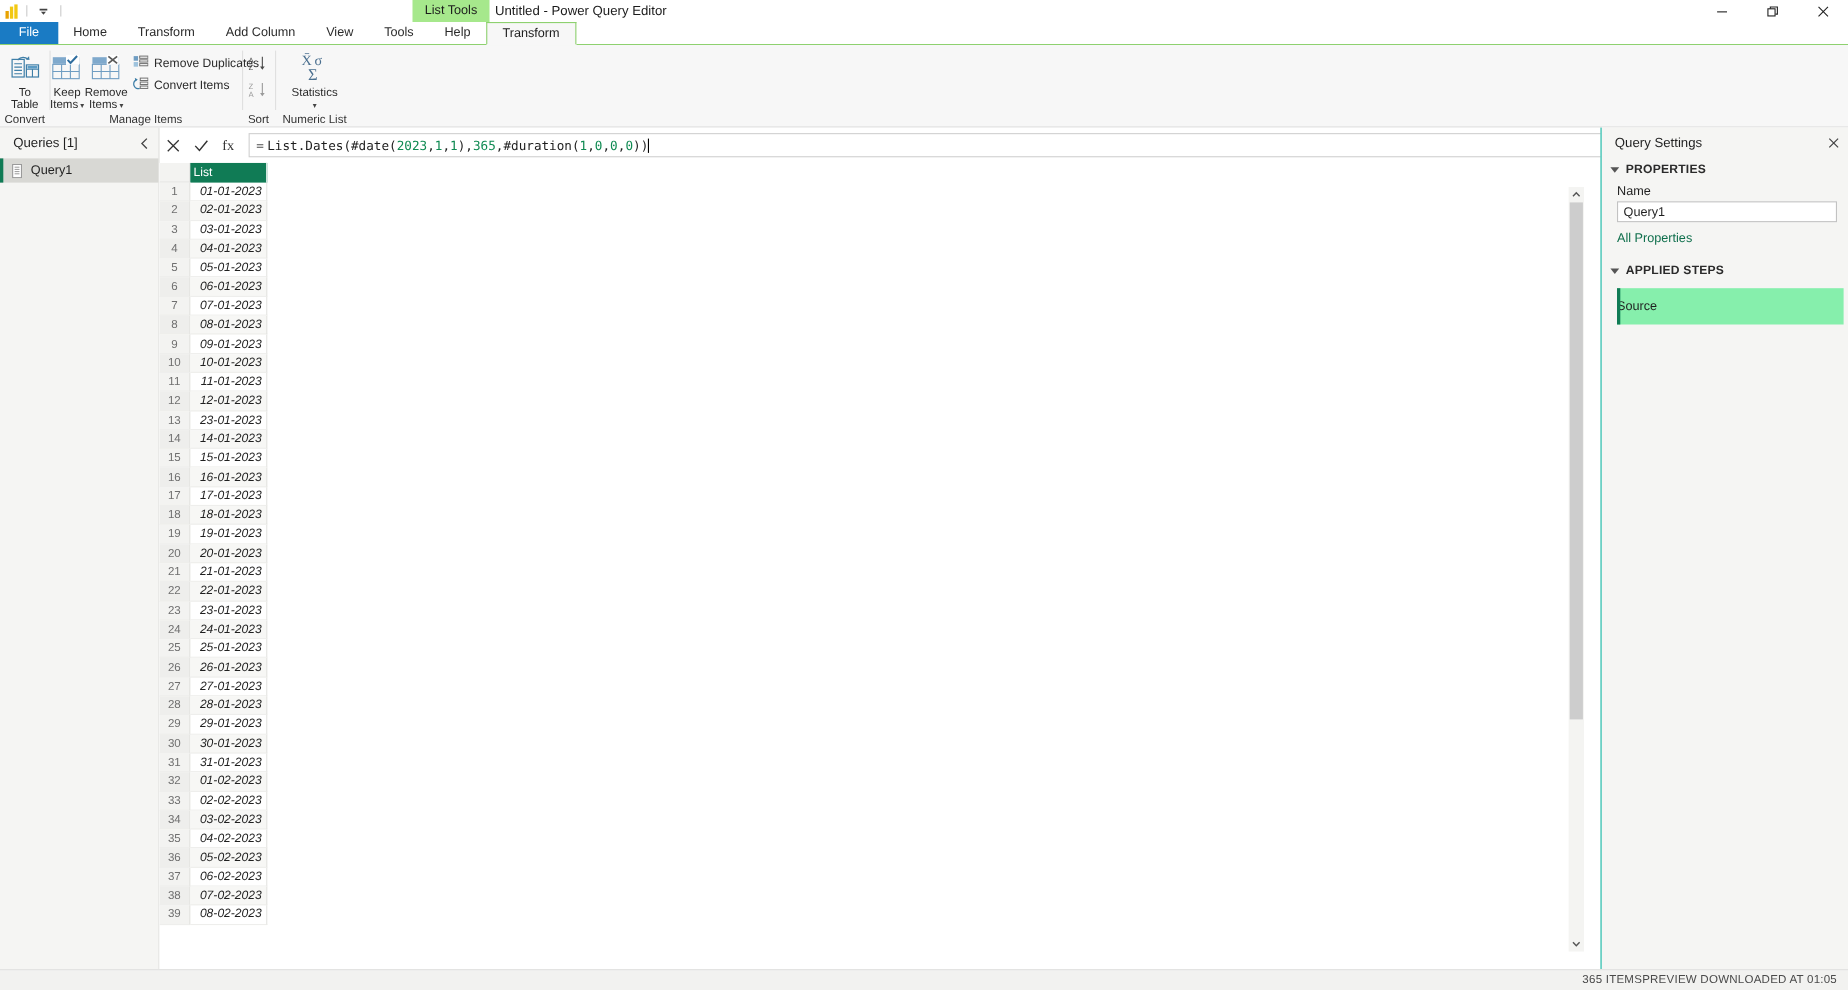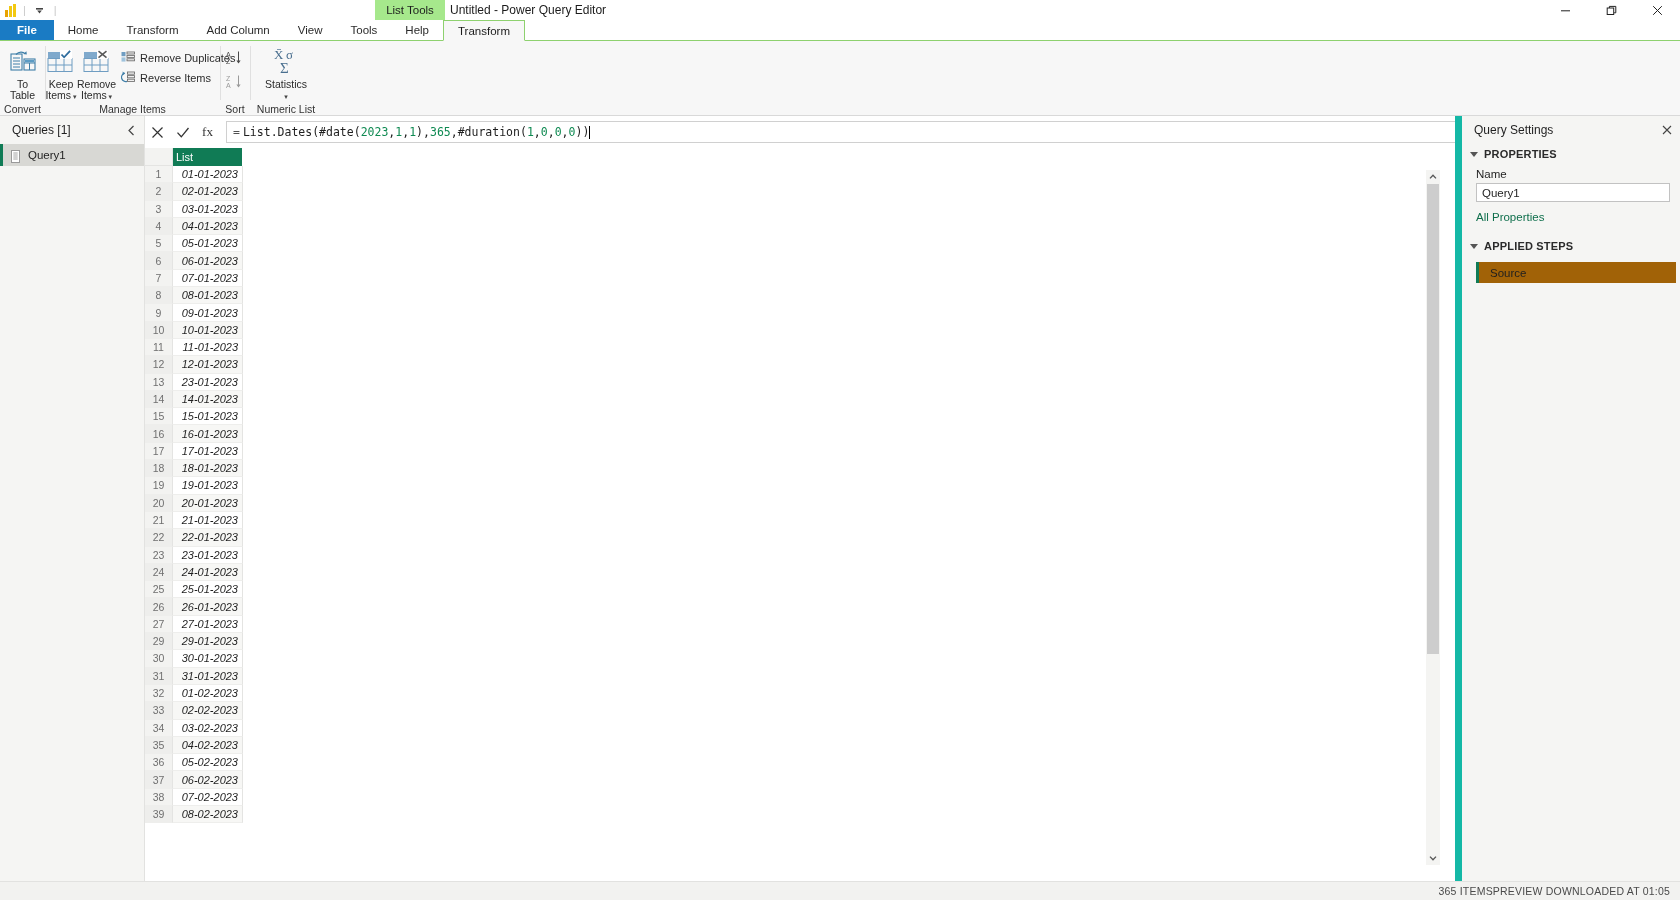--- a/index.html
+++ b/index.html
@@ -40,21 +40,21 @@
   
   .ribbon-tabs {
     position:absolute; top:20px; left:0; width:1680px; height:21px;
     background:#ffffff; display:flex; align-items:stretch;
     border-bottom:1px solid #8ed16f;
   }
   .rtab {
     padding:0 14px; font-size:11.5px; color:#2b2b2b; display:flex; align-items:center;
     cursor:pointer; white-space:nowrap;
   }
-  .rtab.file { background:#1a7bc4; color:#fff; padding:0 17px;font-weight:bold; }
+  .rtab.file { background:#1a7bc4; color:#fff; padding:0 17px; }
   .rtab.ctx-active {
     background:#f7f7f7; border:1px solid #8ed16f; border-bottom:1px solid #f7f7f7;
     margin-bottom:-1px; color:#1c1c1c;
   }
 
   
   .ribbon {
     position:absolute; top:41px; left:0; width:1680px; height:75px;
     background:#f7f7f7; border-bottom:1px solid #d9d9d9;
     display:flex; align-items:stretch;
@@ -171,43 +171,43 @@
   .gs-arrow { width:14px; height:14px; display:flex; align-items:center; justify-content:center; cursor:pointer; }
   .gs-thumb {
     position:absolute; top:14px; left:1px; width:12px; height:470px;
     background:#cdcdcd; cursor:pointer;
   }
   .gs-down { position:absolute; bottom:0; left:0; }
 
   
   .qs-pane {
     position:absolute; top:116px; right:0; width:225px; height:765px;
-    background:#f5f5f3; border-left:7px solid #14b8a6;
+    background:#f5f5f3; border-left:1px solid #14b8a6;
   }
   .qs-head {
     height:28px; display:flex; align-items:center; justify-content:space-between;
     padding:0 8px 0 12px;
   }
   .qs-head .t { font-size:12px; color:#1f1f1f; }
   .qs-section {
     height:20px; display:flex; align-items:center; gap:6px; padding-left:8px;
     font-size:11px; font-weight:bold; color:#2b2b2b; letter-spacing:.2px; cursor:pointer;
   }
   .tri { width:0;height:0;border-left:4px solid transparent;border-right:4px solid transparent;border-top:5px solid #555; }
   .qs-fieldlabel { font-size:11.5px; color:#1f1f1f; padding-left:14px; margin-top:4px; }
   .qs-input {
     margin:3px 10px 0 14px; height:19px; border:1px solid #c2c2c2; background:#fff;
     display:flex; align-items:center; padding-left:5px; font-size:11.5px; color:#1f1f1f;
     cursor:text;
   }
   .qs-link { font-size:11.5px; color:#0f6f4c; padding-left:14px; margin-top:9px; cursor:pointer; }
   .steps-box { margin-top:6px; margin-left:14px; margin-right:4px; }
   .step-item {
-    height:21px; display:flex; align-items:center; padding-left:14px;
-    background:#a16207; font-size:11.5px; color:#1f1f1f; position:relative; cursor:pointer;
+    height:33px; display:flex; align-items:center; 
+    background:#86efac; font-size:11.5px; color:#1f1f1f; position:relative; cursor:pointer;
   }
   .step-item::before {
     content:""; position:absolute; left:0; top:0; bottom:0; width:3px; background:#107b55;
   }
 
   
   .statusbar {
     position:absolute; bottom:0; left:0; width:1680px; height:19px;
     background:#f2f2f0; border-top:1px solid #e2e2e0;
     display:flex; align-items:center; justify-content:flex-end;
@@ -349,21 +349,21 @@
         <div class="smallbtn">
           <span>
             <svg width="14" height="13" viewBox="0 0 14 13">
               <path d="M3.6 2.2A4 4 0 1 0 6 10.4" fill="none" stroke="#3f7fa8" stroke-width="1.2"></path>
               <path d="M1.6 0.6l2.6 1.8-2.4 1.6z" fill="#3f7fa8"></path>
               <rect x="6.5" y="1" width="7" height="2.2" fill="none" stroke="#6f6f6f" stroke-width="0.9"></rect>
               <rect x="6.5" y="4.6" width="7" height="2.2" fill="none" stroke="#6f6f6f" stroke-width="0.9"></rect>
               <rect x="6.5" y="8.2" width="7" height="2.2" fill="none" stroke="#6f6f6f" stroke-width="0.9"></rect>
             </svg>
           </span>
-          <span>Reverse Items</span>
+          <span>Convert Items</span>
         </div>
       </div>
     </div>
     <div class="rgroup-label">Manage Items</div>
   </div>
 
   <div class="rgroup" style="width:30px;">
     <div class="rgroup-body" style="flex-direction:column;align-items:center;padding-top:5px;">
       <div class="sorticon">
         <svg width="18" height="16" viewBox="0 0 18 16">
@@ -557,20 +557,24 @@
       </div>
       <div class="grow">
         <div class="gnum">26</div>
         <div class="gval">26-01-2023</div>
       </div>
       <div class="grow">
         <div class="gnum">27</div>
         <div class="gval">27-01-2023</div>
       </div>
       <div class="grow">
+        <div class="gnum">28</div>
+        <div class="gval">28-01-2023</div>
+      </div>
+      <div class="grow">
         <div class="gnum">29</div>
         <div class="gval">29-01-2023</div>
       </div>
       <div class="grow">
         <div class="gnum">30</div>
         <div class="gval">30-01-2023</div>
       </div>
       <div class="grow">
         <div class="gnum">31</div>
         <div class="gval">31-01-2023</div>

